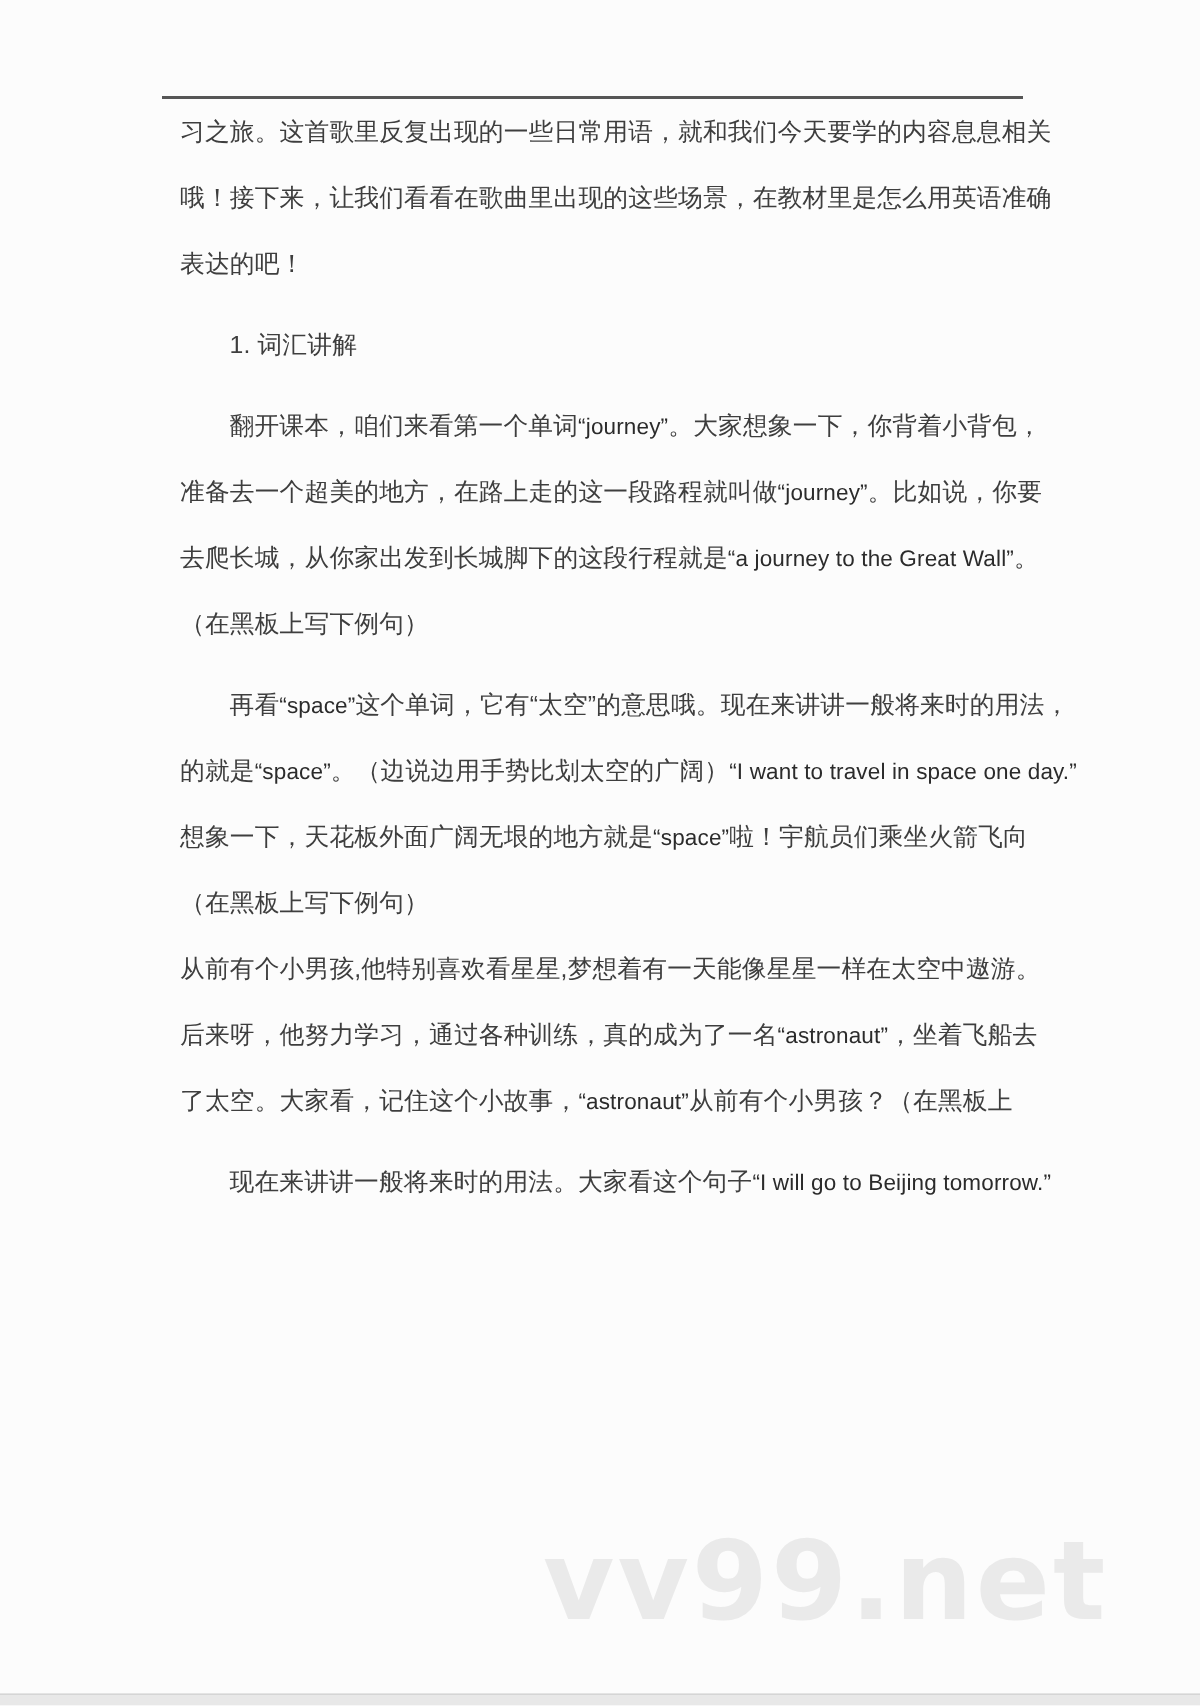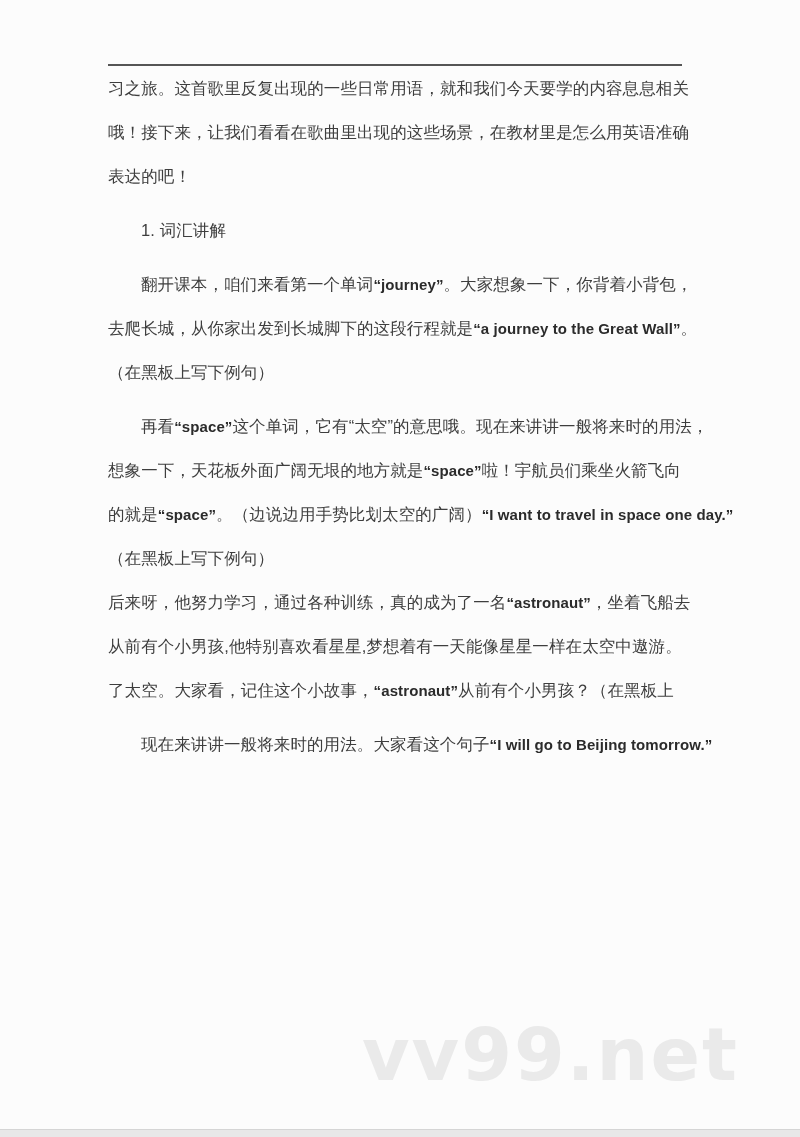--- a/index.html
+++ b/index.html
@@ -23,36 +23,36 @@
     overflow: hidden;
   }
   .header-rule {
     position: absolute;
     left: 108px; top: 64px;
     width: 574px; height: 2px;
     background: var(--rule-color);
   }
   .content {
     position: absolute;
-    left: 108px; top: 66px;
+    left: 120px; top: 66px;
     width: 574px;
   }
   .line {
     height: 44px;
     line-height: 44px;
     font-size: 16.5px;
     color: var(--text-color);
     white-space: nowrap;
     letter-spacing: 0.1px;
   }
   .line.gap { margin-top: 10px; }
   .line.indent { padding-left: 33px; }
   .seg { font-weight: 400; }
   .seg.b {
-    font-weight: 700;
+    font-weight: 400;
     font-size: 15px;
     color: var(--bold-color);
     font-family: "Liberation Sans", sans-serif;
   }
   .watermark {
     position: absolute;
     left: 362px; top: 986px;
     font-size: 73px;
     font-weight: 700;
     letter-spacing: 2px;
@@ -73,26 +73,27 @@
 <body>
 
 <div class="page">
   <div class="header-rule"></div>
   <div class="content">
       <div class="line"><span class="seg">习之旅。这首歌里反复出现的一些日常用语，就和我们今天要学的内容息息相关</span></div>
       <div class="line"><span class="seg">哦！接下来，让我们看看在歌曲里出现的这些场景，在教材里是怎么用英语准确</span></div>
       <div class="line"><span class="seg">表达的吧！</span></div>
       <div class="line gap indent"><span class="seg">1. 词汇讲解</span></div>
       <div class="line gap indent"><span class="seg">翻开课本，咱们来看第一个单词</span><span class="seg b">“journey”</span><span class="seg">。大家想象一下，你背着小背包，</span></div>
+      <div class="line"><span class="seg">准备去一个超美的地方，在路上走的这一段路程就叫做</span><span class="seg b">“journey”</span><span class="seg">。比如说，你要</span></div>
       <div class="line"><span class="seg">去爬长城，从你家出发到长城脚下的这段行程就是</span><span class="seg b">“a journey to the Great Wall”</span><span class="seg">。</span></div>
       <div class="line"><span class="seg">（在黑板上写下例句）</span></div>
       <div class="line gap indent"><span class="seg">再看</span><span class="seg b">“space”</span><span class="seg">这个单词，它有“太空”的意思哦。现在来讲讲一般将来时的用法，</span></div>
+      <div class="line"><span class="seg">的就是</span><span class="seg b">“space”</span><span class="seg">。（边说边用手势比划太空的广阔）</span><span class="seg b">“I want to travel in space one day.”</span></div>
       <div class="line"><span class="seg">想象一下，天花板外面广阔无垠的地方就是</span><span class="seg b">“space”</span><span class="seg">啦！宇航员们乘坐火箭飞向</span></div>
-      <div class="line"><span class="seg">的就是</span><span class="seg b">“space”</span><span class="seg">。（边说边用手势比划太空的广阔）</span><span class="seg b">“I want to travel in space one day.”</span></div>
       <div class="line"><span class="seg">（在黑板上写下例句）</span></div>
+      <div class="line"><span class="seg">从前有个小男孩,他特别喜欢看星星,梦想着有一天能像星星一样在太空中遨游。</span></div>
       <div class="line"><span class="seg">后来呀，他努力学习，通过各种训练，真的成为了一名</span><span class="seg b">“astronaut”</span><span class="seg">，坐着飞船去</span></div>
-      <div class="line"><span class="seg">从前有个小男孩,他特别喜欢看星星,梦想着有一天能像星星一样在太空中遨游。</span></div>
       <div class="line"><span class="seg">了太空。大家看，记住这个小故事，</span><span class="seg b">“astronaut”</span><span class="seg">从前有个小男孩？（在黑板上</span></div>
       <div class="line gap indent"><span class="seg">现在来讲讲一般将来时的用法。大家看这个句子</span><span class="seg b">“I will go to Beijing tomorrow.”</span></div>
     </div>
   <div class="watermark">vv99.net</div>
   <div class="footer-strip"></div>
 </div>
 
 </body></html>

